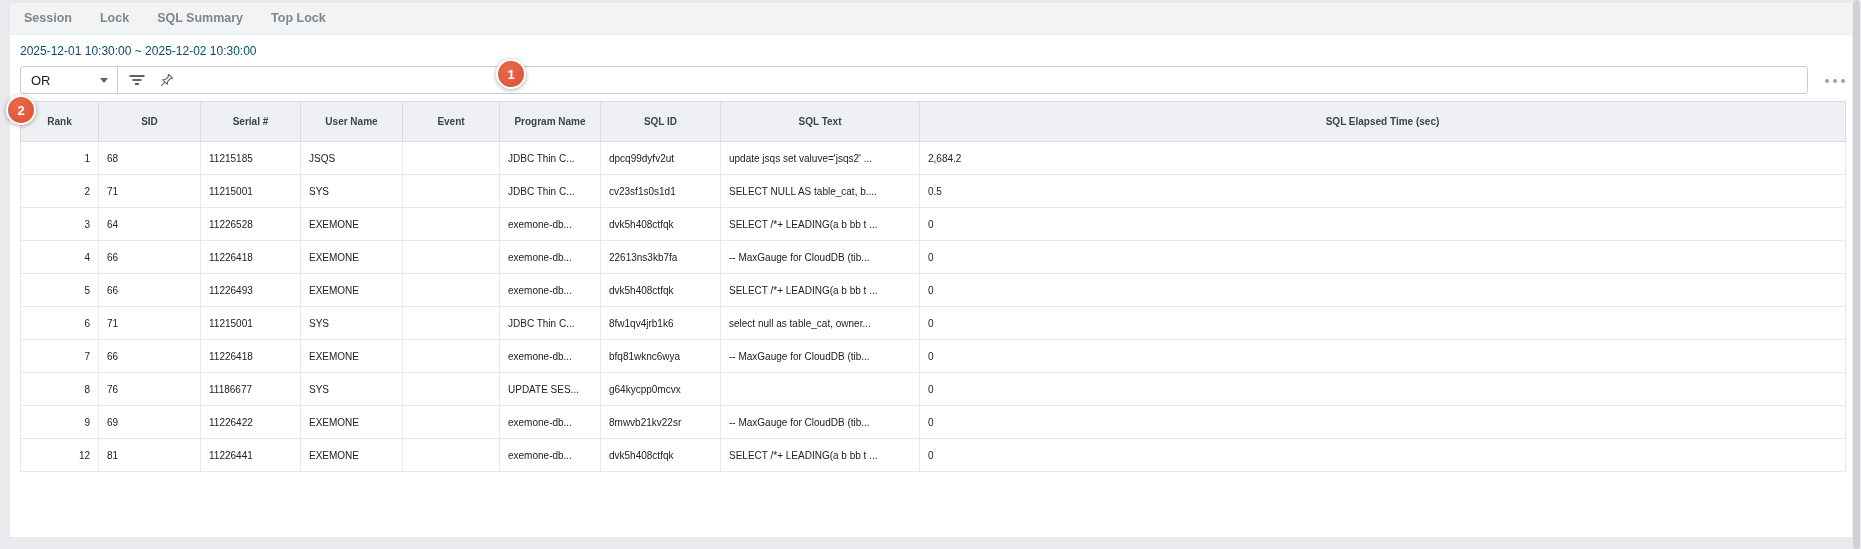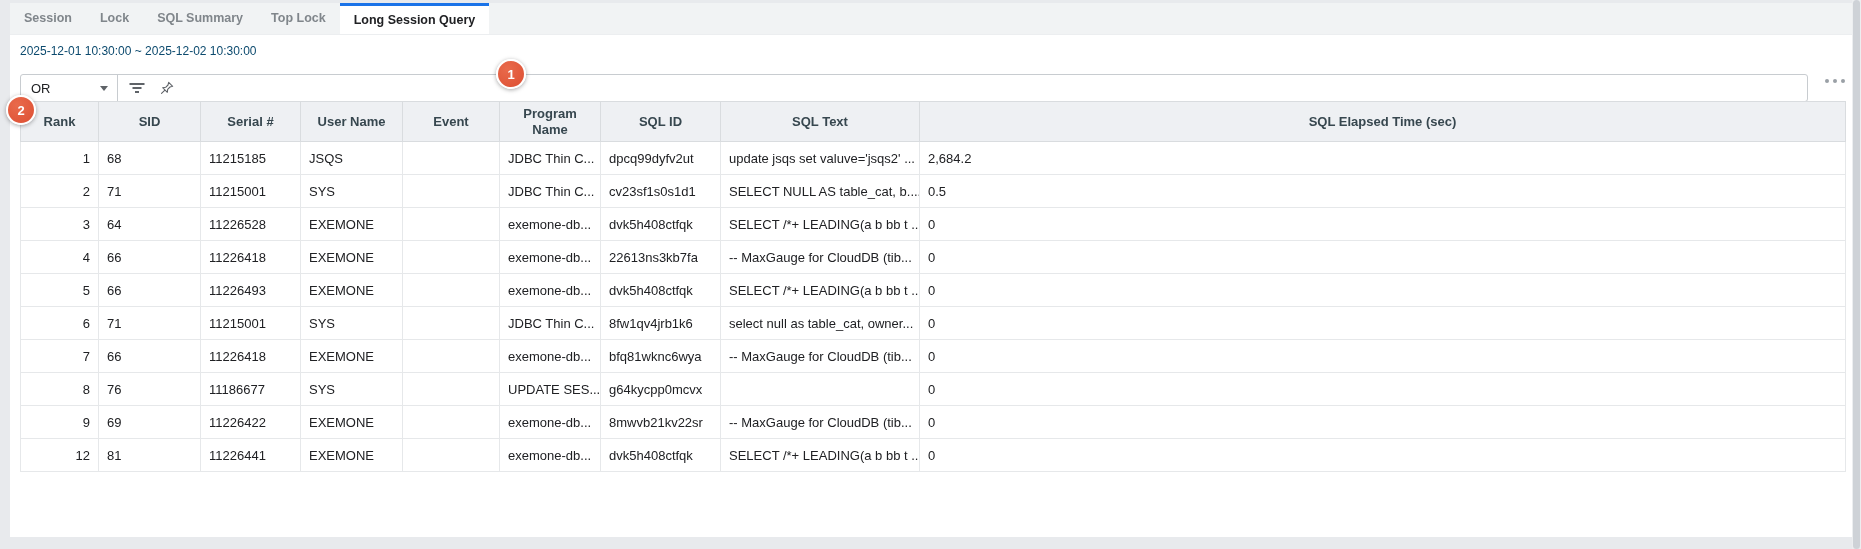--- a/index.html
+++ b/index.html
@@ -28,21 +28,21 @@
     background:#ffffff;color:#202124;
     border-top:3px solid #1a73e8;line-height:28px;
   }
   
   .daterange{
     position:absolute;left:10px;top:41px;font-size:12px;color:#0c4a6e;
   }
   .filterbar{
     position:absolute;left:10px;top:63px;width:1788px;height:28px;
     border:1px solid #c8ccd0;border-radius:3px;background:#fff;
-    display:flex;align-items:center;box-sizing:border-box;margin-top:8px;
+    display:flex;align-items:center;box-sizing:border-box;
   }
   .op-select{
     width:97px;height:100%;box-sizing:border-box;
     border-right:1px solid #c8ccd0;
     display:flex;align-items:center;justify-content:space-between;
     padding:0 9px 0 10px;font-size:13px;color:#202124;
   }
   .caret{
     width:0;height:0;border-left:4px solid transparent;border-right:4px solid transparent;
     border-top:5px solid #5f6368;margin-top:1px;
@@ -66,21 +66,21 @@
     border:2px solid #ffffff;box-shadow:0 1px 4px rgba(0,0,0,.35);
     color:#fff;font-size:13px;font-weight:bold;
     display:flex;align-items:center;justify-content:center;z-index:5;
   }
   .badge-1{left:486px;top:56px;}
   .badge-2{left:-4px;top:92px;}
   
   .table-wrap{position:absolute;left:10px;top:98px;width:1825px;}
   table.grid{
     border-collapse:collapse;table-layout:fixed;width:1825px;
-    font-size:13px;border:1px solid #cfd3d6;
+    font-size:10px;border:1px solid #cfd3d6;
   }
   table.grid thead th{
     height:39px;background:#eef0f3;color:#37474f;font-weight:bold;
     border:1px solid #d9dcdf;text-align:center;padding:0 6px;line-height:1.2;
     overflow:hidden;white-space:normal;
   }
   table.grid tbody td{
     height:32px;border:1px solid #e6e8ea;padding:0 8px;color:#202124;
     white-space:nowrap;overflow:hidden;background:#fff;
   }
@@ -94,21 +94,20 @@
 </head>
 <body>
 
 <div class="panel">
 
   <div class="tabbar">
     <div class="tab">Session</div>
     <div class="tab">Lock</div>
     <div class="tab">SQL Summary</div>
     <div class="tab">Top Lock</div>
-    <div class="tab active">Long Session Query</div>
   </div>
 
   <div class="daterange">2025-12-01 10:30:00 ~ 2025-12-02 10:30:00</div>
 
   <div class="filterbar">
     <div class="op-select">
       <span>OR</span>
       <span class="caret"></span>
     </div>
     <div class="fbar-icons">

